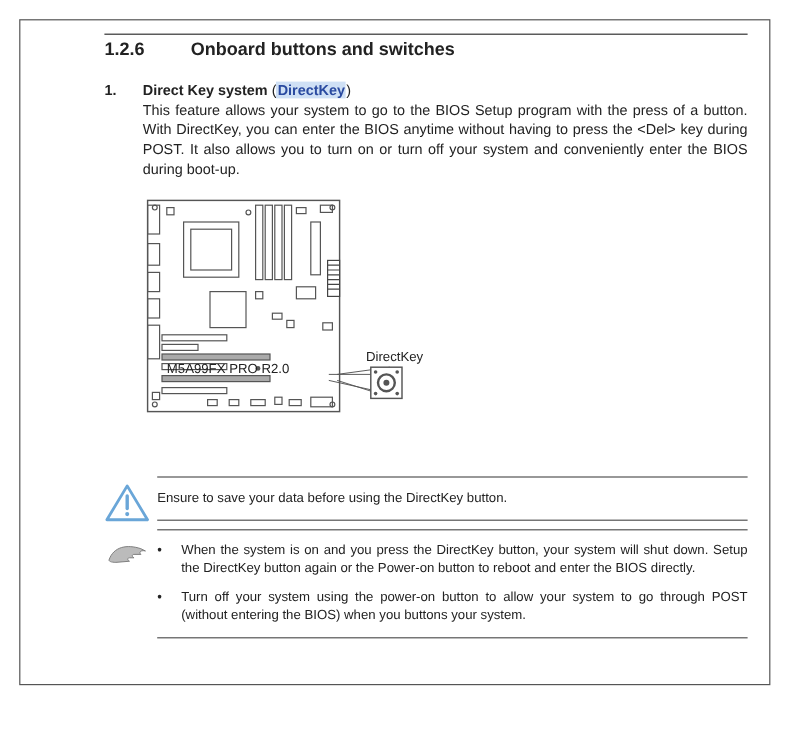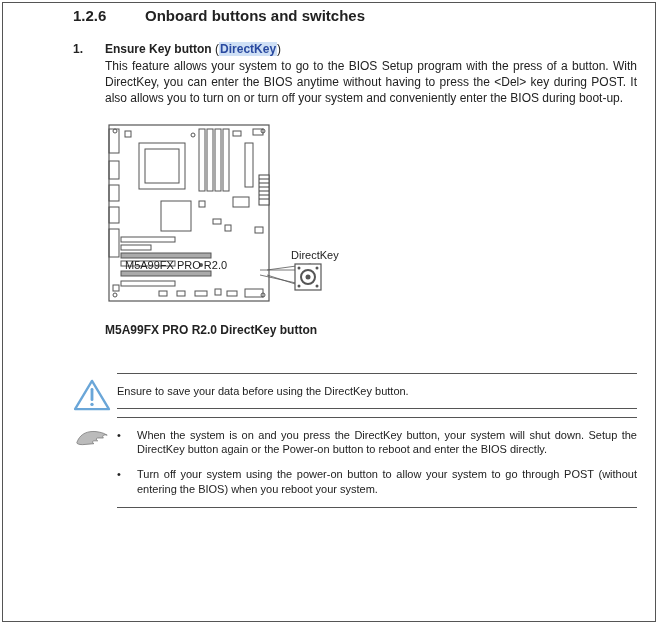--- a/index.html
+++ b/index.html
@@ -6,24 +6,24 @@
     margin: 0;
     padding: 0;
     font-family: Arial, Helvetica, sans-serif;
     font-size: 12px;
     color: #222;
     background: #fff;
     width: 658px;
   }
   .page {
     border: 1px solid #555;
-    margin: 2px;
-    padding: 0 18px 20px 70px;
+    margin: 16px;
+    padding: 12px 18px 20px 70px;
     box-sizing: border-box;
-    height: 620px;
+    height: 555px;
     overflow: hidden;
   }
   .heading {
     border-top: 1px solid #333;
     margin-top: -1px;
     padding-top: 4px;
     padding-bottom: 2px;
   }
   .heading-row {
     display: flex;
@@ -132,21 +132,21 @@
       <span class="sec-num">1.2.6</span>
       <span class="sec-title">Onboard buttons and switches</span>
     </div>
   </div>
 
 
   <div class="item">
     <div class="item-num">1.</div>
     <div class="item-body">
       <div class="item-title-line">
-        <span class="item-title">Ensure Key button</span><span> (</span><span class="item-tag">DirectKey</span><span>)</span>
+        <span class="item-title">Direct Key system</span><span> (</span><span class="item-tag">DirectKey</span><span>)</span>
       </div>
       <div class="item-desc">This feature allows your system to go to the BIOS Setup program with the press of a button. With DirectKey, you can enter the BIOS anytime without having to press the &lt;Del&gt; key during POST. It also allows you to turn on or turn off your system and conveniently enter the BIOS during boot-up.</div>
     </div>
   </div>
 
   <div class="figure">
     <svg width="260" height="195" viewBox="0 0 260 195">
 
       <rect x="4" y="4" width="160" height="176" fill="none" stroke="#555" stroke-width="1.2"></rect>
 
@@ -219,21 +219,20 @@
         <rect x="190" y="143" width="26" height="26" fill="#fff" stroke="#555" stroke-width="1.2"></rect>
         <circle cx="194" cy="147" r="1.5" fill="#555"></circle>
         <circle cx="212" cy="147" r="1.5" fill="#555"></circle>
         <circle cx="194" cy="165" r="1.5" fill="#555"></circle>
         <circle cx="212" cy="165" r="1.5" fill="#555"></circle>
         <circle cx="203" cy="156" r="7" fill="none" stroke="#555" stroke-width="2"></circle>
         <circle cx="203" cy="156" r="2.5" fill="#555"></circle>
         <text x="186" y="138" class="dk-label">DirectKey</text>
       </g>
     </svg>
-    <div class="caption">M5A99FX PRO R2.0 DirectKey button</div>
   </div>
 
   <div class="spacer"></div>
 
   <div class="note-block">
     <div class="note-icon">
       <svg viewBox="0 0 40 34" width="38" height="32">
         <polygon points="20,2 38,32 2,32" fill="none" stroke="#6aa6d8" stroke-width="2.5" stroke-linejoin="round"></polygon>
         <line x1="20" y1="11" x2="20" y2="22" stroke="#6aa6d8" stroke-width="3" stroke-linecap="round"></line>
         <circle cx="20" cy="27" r="1.8" fill="#6aa6d8"></circle>
@@ -253,19 +252,19 @@
       </svg>
     </div>
     <div class="note-text-wrap">
       <ul class="note-ul">
         <li>
           <span class="bullet">•</span>
           <span>When the system is on and you press the DirectKey button, your system will shut down. Setup the DirectKey button again or the Power-on button to reboot and enter the BIOS directly.</span>
         </li>
         <li>
           <span class="bullet">•</span>
-          <span>Turn off your system using the power-on button to allow your system to go through POST (without entering the BIOS) when you reboot your system.</span>
+          <span>Turn off your system using the power-on button to allow your system to go through POST (without entering the BIOS) when you buttons your system.</span>
         </li>
       </ul>
     </div>
   </div>
 
 </div>
 
 </body></html>

